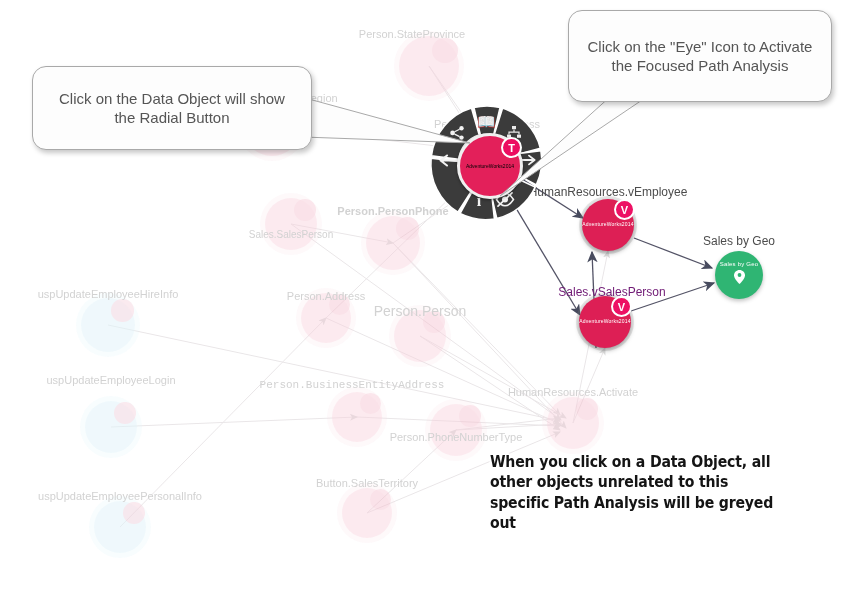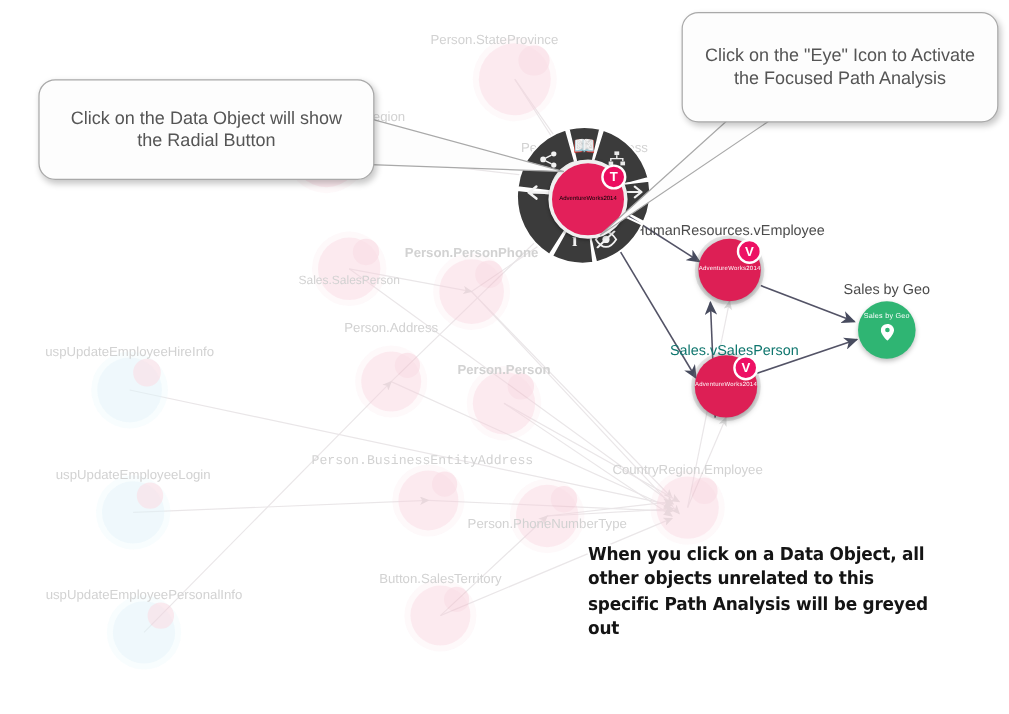--- a/index.html
+++ b/index.html
@@ -166,66 +166,66 @@
         <span class="blob" style="width: 21.84px; height: 21.84px; right: 1.3px; top: 1.3px;"></span>
       </div>
       <div class="nlabel faded-label" style="left: 291px; top: 187px; position: absolute; transform: translateX(-50%); white-space: nowrap; font-size: 10px; margin-top: 42px;">Sales.SalesPerson</div>
       <div class="node faded-pink" style="left: 366px; top: 216px; width: 54px; height: 54px;">
         <span class="blob" style="width: 22.68px; height: 22.68px; right: 1.35px; top: 1.35px;"></span>
       </div>
       <div class="nlabel faded-label" style="left: 393px; top: 205px; position: absolute; transform: translateX(-50%); white-space: nowrap; font-size: 11px; font-weight: bold;">Person.PersonPhone</div>
       <div class="node faded-pink" style="left: 301px; top: 293px; width: 50px; height: 50px;">
         <span class="blob" style="width: 21px; height: 21px; right: 1.25px; top: 1.25px;"></span>
       </div>
-      <div class="nlabel faded-label" style="left: 326px; top: 268px; position: absolute; transform: translateX(-50%); white-space: nowrap; font-size: 11px;">Person.Address</div>
+      <div class="nlabel faded-label" style="left: 326px; top: 290px; position: absolute; transform: translateX(-50%); white-space: nowrap; font-size: 11px;">Person.Address</div>
       <div class="node faded-pink" style="left: 394px; top: 310px; width: 52px; height: 52px;">
         <span class="blob" style="width: 21.84px; height: 21.84px; right: 1.3px; top: 1.3px;"></span>
       </div>
-      <div class="nlabel faded-label" style="left: 420px; top: 303px; position: absolute; transform: translateX(-50%); white-space: nowrap; font-size: 11px; font-weight: bold;">Person.Person</div>
+      <div class="nlabel faded-label" style="left: 420px; top: 303px; position: absolute; transform: translateX(-50%); white-space: nowrap; font-size: 14px;">Person.Person</div>
       <div class="node faded-pink" style="left: 332px; top: 392px; width: 50px; height: 50px;">
         <span class="blob" style="width: 21px; height: 21px; right: 1.25px; top: 1.25px;"></span>
       </div>
       <div class="nlabel faded-label" style="left: 352px; top: 379px; position: absolute; transform: translateX(-50%); white-space: nowrap; font-size: 11px; font-family: Liberation Mono, monospace;">Person.BusinessEntityAddress</div>
       <div class="node faded-pink" style="left: 430px; top: 404px; width: 52px; height: 52px;">
         <span class="blob" style="width: 21.84px; height: 21.84px; right: 1.3px; top: 1.3px;"></span>
       </div>
       <div class="nlabel faded-label" style="left: 456px; top: 403px; position: absolute; transform: translateX(-50%); white-space: nowrap; font-size: 11px; margin-top: 28px;">Person.PhoneNumberType</div>
       <div class="node faded-pink" style="left: 342px; top: 488px; width: 50px; height: 50px;">
         <span class="blob" style="width: 21px; height: 21px; right: 1.25px; top: 1.25px;"></span>
       </div>
       <div class="nlabel faded-label" style="left: 367px; top: 477px; position: absolute; transform: translateX(-50%); white-space: nowrap; font-size: 11px;">Button.SalesTerritory</div>
       <div class="node faded-pink" style="left: 547px; top: 397px; width: 52px; height: 52px;">
         <span class="blob" style="width: 21.84px; height: 21.84px; right: 1.3px; top: 1.3px;"></span>
       </div>
-      <div class="nlabel faded-label" style="left: 573px; top: 386px; position: absolute; transform: translateX(-50%); white-space: nowrap; font-size: 11px;">CountryRegion.Employee</div>
+      <div class="nlabel faded-label" style="left: 573px; top: 386px; position: absolute; transform: translateX(-50%); white-space: nowrap; font-size: 11px;">HumanResources.Activate</div>
       <div class="node faded-blue" style="left: 81px; top: 298px; width: 54px; height: 54px;">
         <span class="blob" style="width: 22.68px; height: 22.68px; right: 1.35px; top: 1.35px;"></span>
       </div>
       <div class="nlabel faded-label" style="left: 108px; top: 288px; position: absolute; transform: translateX(-50%); white-space: nowrap; font-size: 11px;">uspUpdateEmployeeHireInfo</div>
       <div class="node faded-blue" style="left: 85px; top: 401px; width: 52px; height: 52px;">
         <span class="blob" style="width: 21.84px; height: 21.84px; right: 1.3px; top: 1.3px;"></span>
       </div>
-      <div class="nlabel faded-label" style="left: 111px; top: 390px; position: absolute; transform: translateX(-50%); white-space: nowrap; font-size: 11px;">uspUpdateEmployeeLogin</div>
+      <div class="nlabel faded-label" style="left: 111px; top: 374px; position: absolute; transform: translateX(-50%); white-space: nowrap; font-size: 11px;">uspUpdateEmployeeLogin</div>
       <div class="node faded-blue" style="left: 94px; top: 501px; width: 52px; height: 52px;">
         <span class="blob" style="width: 21.84px; height: 21.84px; right: 1.3px; top: 1.3px;"></span>
       </div>
       <div class="nlabel faded-label" style="left: 120px; top: 490px; position: absolute; transform: translateX(-50%); white-space: nowrap; font-size: 11px;">uspUpdateEmployeePersonalInfo</div>
     </div>
 
   <div id="active-layer">
       <div class="node active-pink" style="left: 582px; top: 199px; width: 52px; height: 52px;">
         <span class="inner-text">AdventureWorks2014</span>
         <span class="badge" style="width: 17px; height: 17px; right: -1px; top: 0px; font-size: 11px;">V</span>
       </div>
       <div style="position: absolute; left: 608px; top: 185px; transform: translateX(-50%); white-space: nowrap; font-size: 12px; color: rgb(76, 76, 76);">HumanResources.vEmployee</div>
       <div class="node active-pink" style="left: 579px; top: 296px; width: 52px; height: 52px;">
         <span class="inner-text">AdventureWorks2014</span>
         <span class="badge" style="width: 17px; height: 17px; right: -1px; top: 0px; font-size: 11px;">V</span>
       </div>
-      <div style="position: absolute; left: 612px; top: 285px; transform: translateX(-50%); white-space: nowrap; font-size: 12px; color: #0f766e;">Sales.vSalesPerson</div>
+      <div style="position: absolute; left: 612px; top: 285px; transform: translateX(-50%); white-space: nowrap; font-size: 12px; color: #701a75;">Sales.vSalesPerson</div>
       <div class="node active-green" style="left: 715px; top: 251px; width: 48px; height: 48px;">
         <span class="inner-text">Sales by Geo</span>
         <span><svg width="11" height="14" viewBox="0 0 11 14">
             <path d="M5.5,0 C2.5,0 0,2.3 0,5.2 C0,8.9 5.5,14 5.5,14 C5.5,14 11,8.9 11,5.2 C11,2.3 8.5,0 5.5,0 Z" fill="#ffffff"></path>
             <circle cx="5.5" cy="5" r="1.9" fill="#2fb573"></circle>
           </svg></span>
       </div>
       <div style="position: absolute; left: 739px; top: 234px; transform: translateX(-50%); white-space: nowrap; font-size: 12px; color: rgb(76, 76, 76);">Sales by Geo</div>
     </div>
 

